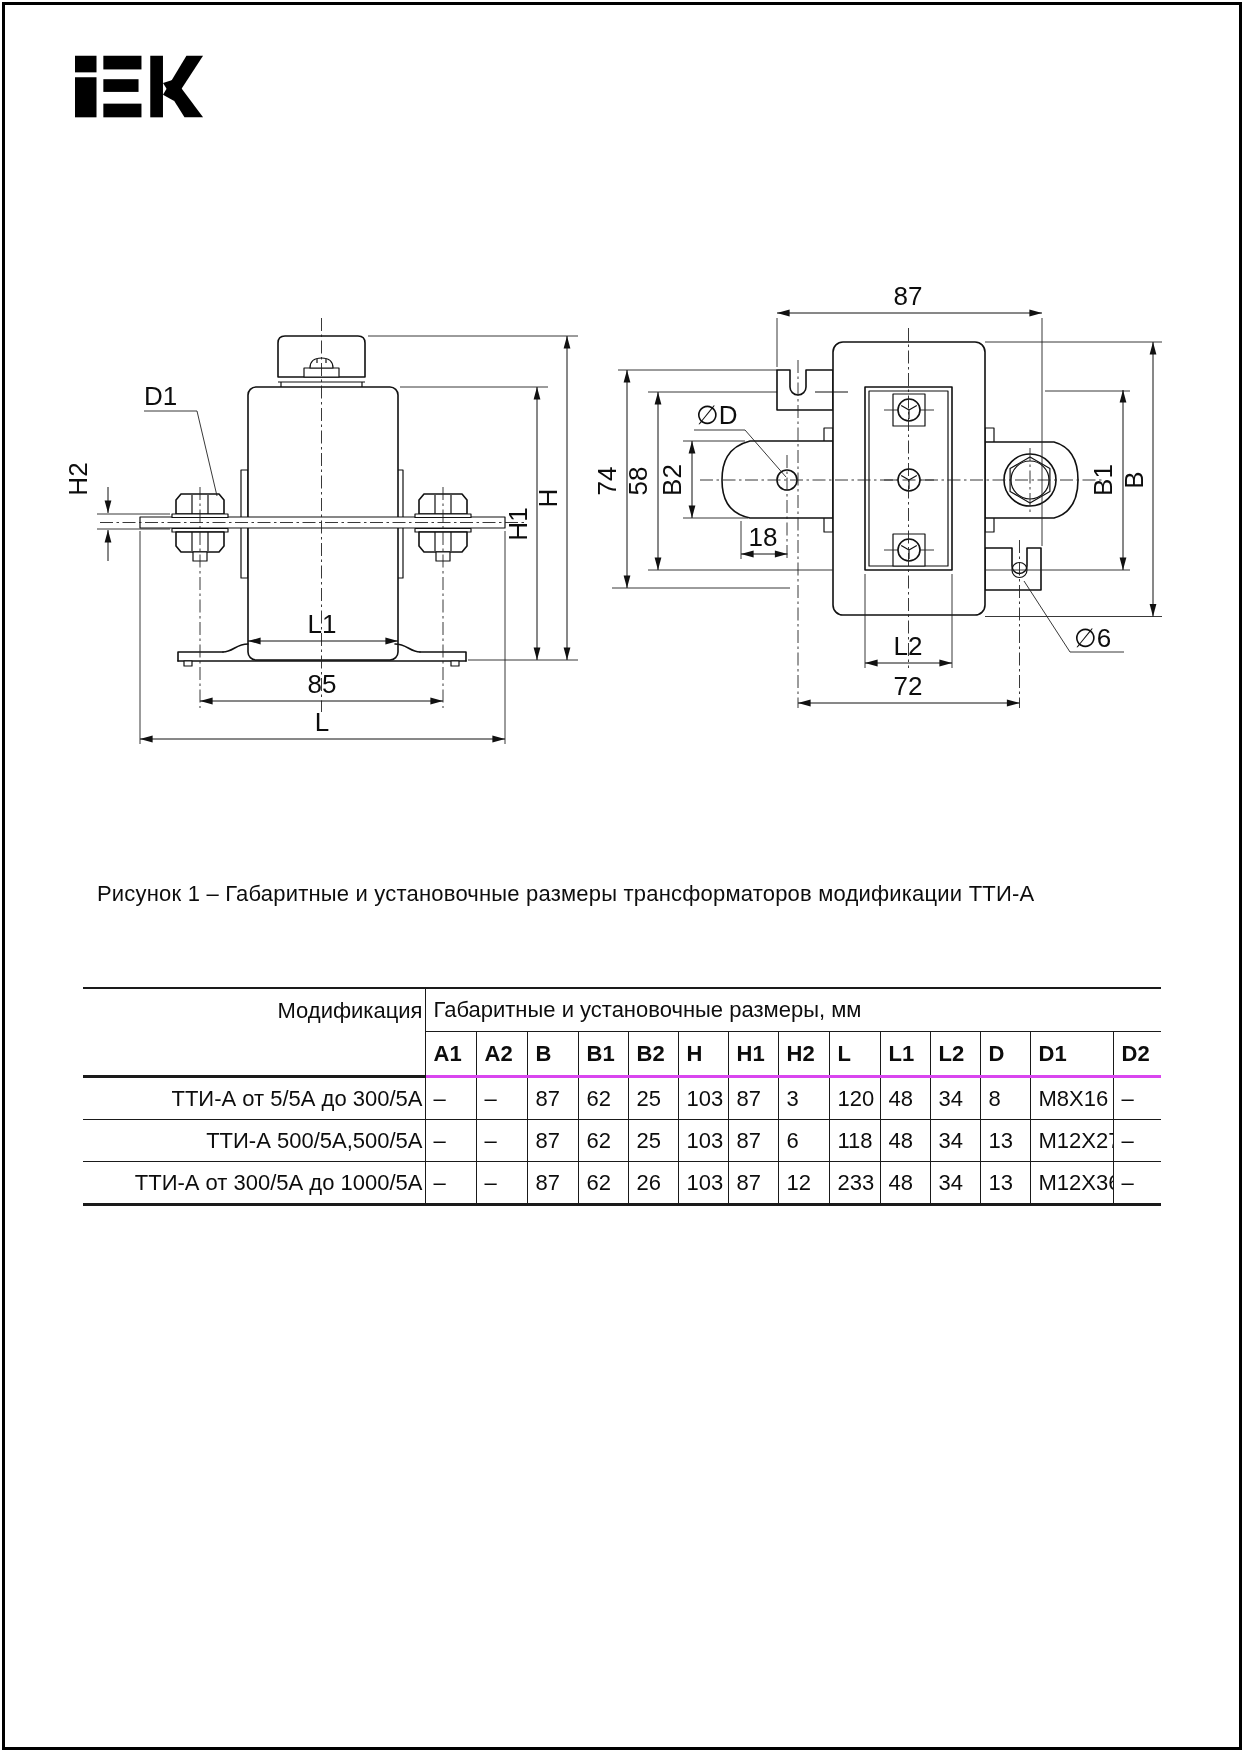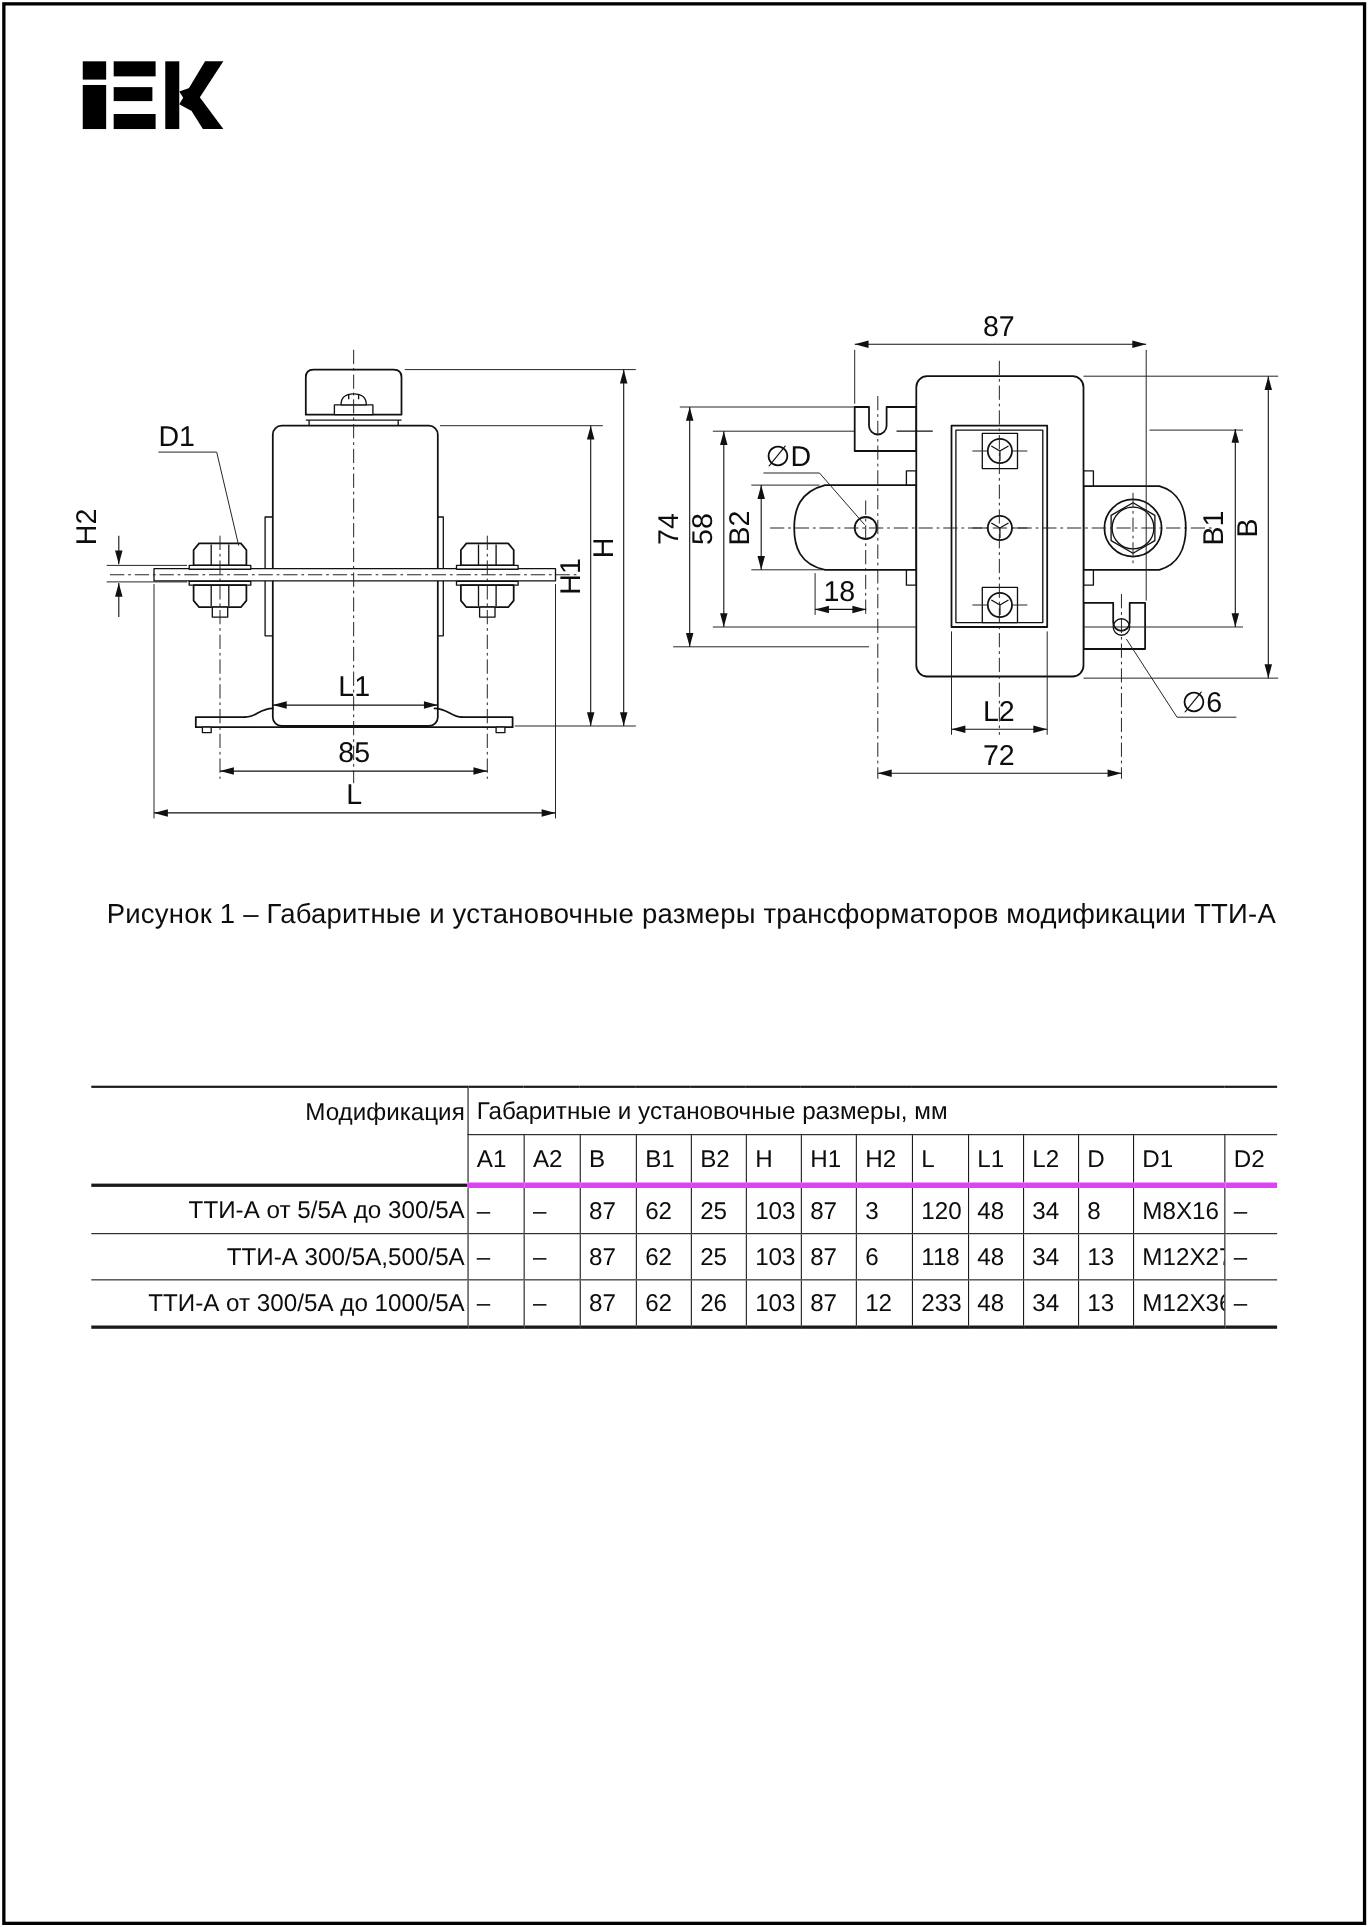--- a/index.html
+++ b/index.html
@@ -1,30 +1,30 @@
 <!DOCTYPE html>
 <html><head>
 <meta charset="utf-8">
 <style>
   html,body{margin:0;padding:0;background:#e8e8e8;}
   .page{position:relative;width:1244px;height:1752px;background:#ffffff;overflow:hidden;
         font-family:"Liberation Sans",sans-serif;color:#0d0d0d;}
   .page-border{position:absolute;left:2px;top:2px;right:2px;bottom:2px;border:3px solid #000;pointer-events:none;}
   .logo{position:absolute;left:75px;top:55px;width:130px;height:66px;}
   .drawing{position:absolute;left:60px;top:240px;width:1120px;height:510px;}
-  .caption{position:absolute;left:97px;top:817px;margin:0;font-size:25px;letter-spacing:0.2px;}
+  .caption{position:absolute;left:97px;top:881px;margin:0;font-size:22px;letter-spacing:0.2px;}
   .tblwrap{position:absolute;left:83px;top:987px;width:1078px;}
   table{border-collapse:collapse;table-layout:fixed;width:1078px;font-size:22px;}
   th,td{font-weight:400;text-align:left;padding:0 2px 0 8px;height:41px;vertical-align:middle;
         white-space:nowrap;overflow:hidden;border-left:1.5px solid #1a1a1a;}
   th.first,td.first{border-left:none;text-align:right;}
   thead tr.r1 th{border-top:2px solid #1a1a1a;height:42px;}
   th.namecol{vertical-align:top;padding-top:9px;border-bottom:3px solid #1a1a1a;}
   th.group{border-bottom:1.8px solid #1a1a1a;}
-  thead tr.r2 th{border-bottom:5px solid #d946ef;height:43px;}
+  thead tr.r2 th{border-bottom:3px solid #d946ef;height:43px;font-weight:bold;}
   tbody td{border-bottom:1.8px solid #1a1a1a;}
   tbody tr:last-child td{border-bottom:3px solid #1a1a1a;}
 
   
   .o{fill:#fff;stroke:#111;stroke-width:1.6;stroke-linejoin:round;}
   .on{fill:none;stroke:#111;stroke-width:1.6;stroke-linejoin:round;stroke-linecap:round;}
   .t{fill:none;stroke:#111;stroke-width:1.2;stroke-linejoin:round;}
   .tw{fill:#fff;stroke:#111;stroke-width:1.2;stroke-linejoin:round;}
   .e{fill:none;stroke:#222;stroke-width:0.9;}
   .cl{fill:none;stroke:#222;stroke-width:0.9;stroke-dasharray:13 3.5 2.5 3.5;}
@@ -285,21 +285,21 @@
             <td>87</td>
             <td>3</td>
             <td>120</td>
             <td>48</td>
             <td>34</td>
             <td>8</td>
             <td>M8X16</td>
             <td>–</td>
           </tr>
           <tr>
-            <td class="first">ТТИ-А 300/5А,500/5А</td>
+            <td class="first">ТТИ-А 500/5А,500/5А</td>
             <td>–</td>
             <td>–</td>
             <td>87</td>
             <td>62</td>
             <td>25</td>
             <td>103</td>
             <td>87</td>
             <td>6</td>
             <td>118</td>
             <td>48</td>

